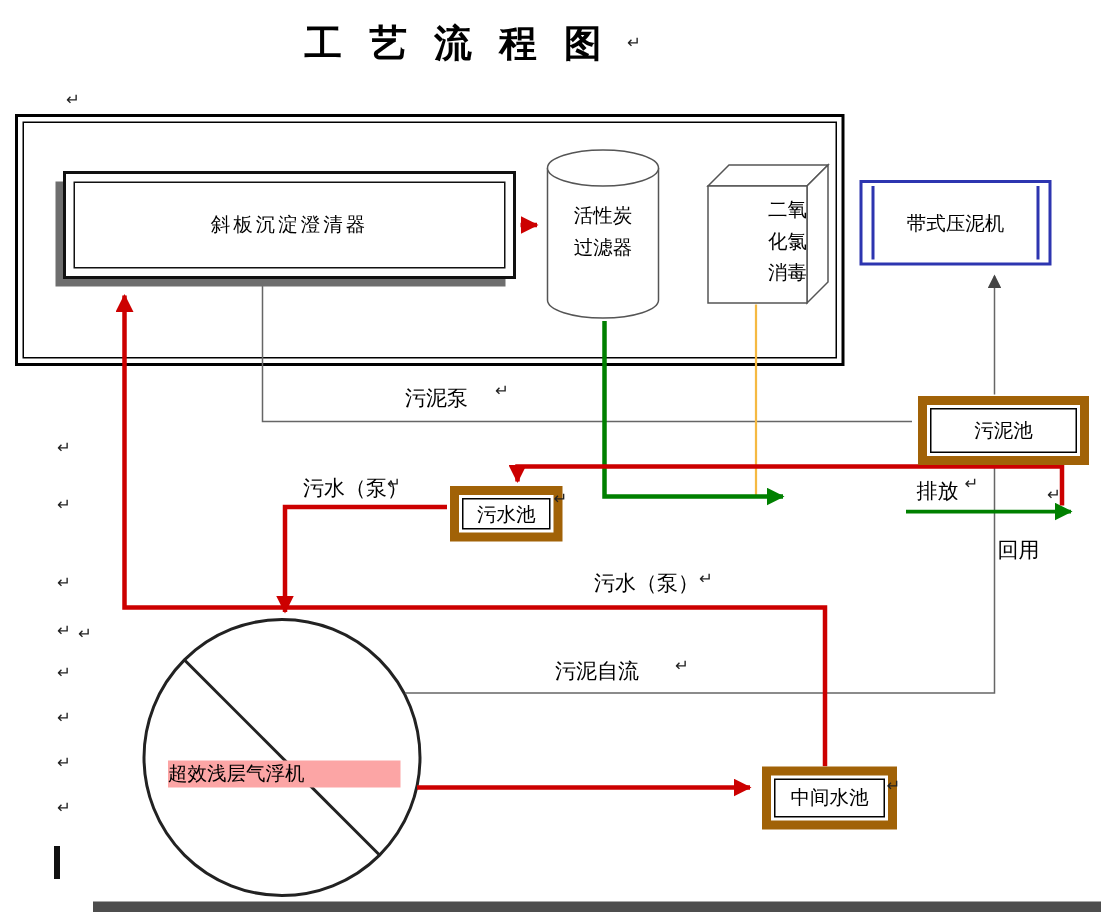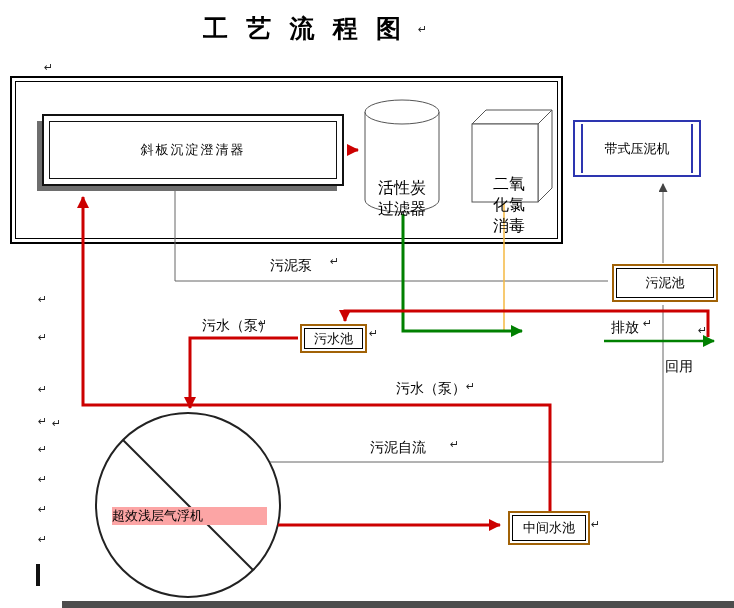--- a/index.html
+++ b/index.html
@@ -32,26 +32,26 @@
   #clarifier .inner{position:absolute; inset:5px; border:1px solid #111;}
   
   #belt-press{
     left:573px; top:120px; width:124px; height:53px;
     border:2px solid var(--blue);
     display:flex; align-items:center; justify-content:center; font-size:13px;
   }
   #belt-press::before{content:""; position:absolute; top:2px; bottom:2px; left:6px; border-left:2px solid var(--blue);}
   #belt-press::after{content:""; position:absolute; top:2px; bottom:2px; right:6px; border-right:2px solid var(--blue);}
   .tank{
-    position:absolute; background:#fff; border:2px solid #a16207;
+    position:absolute; background:#fff; border:6px solid #a16207;
     display:flex; align-items:center; justify-content:center; font-size:13px; white-space:nowrap;
   }
   .tank::after{content:""; position:absolute; inset:2px; border:1px solid #000;}
   .lbl{position:absolute; font-size:14px; white-space:nowrap;}
-  .shape-text{position:absolute; text-align:center; font-size:16px; line-height:21px; white-space:nowrap;margin-top:44px;}
+  .shape-text{position:absolute; text-align:center; font-size:13px; line-height:21px; white-space:nowrap;}
   #flotation-label{left:112px; top:507px; width:155px; background:#fca5a5; font-size:13px;}
   .mark{position:absolute; font-size:11px; color:#222; line-height:1;}
   #text-cursor{left:36px; top:564px; width:4px; height:22px; background:#111;}
   #bottom-bar{left:62px; top:601px; width:672px; height:7px; background:#4d4d4d;}
   
   #wires{position:absolute; left:0; top:0; pointer-events:none;}
   .w-red{stroke:var(--red); stroke-width:3; fill:none;}
   .w-green{stroke:var(--green); stroke-width:3; fill:none;}
   .w-green-thin{stroke:var(--green); stroke-width:2.5; fill:none;}
   .w-orange{stroke:var(--orange); stroke-width:1.5; fill:none;}
@@ -111,21 +111,21 @@
   <div class="abs" id="clarifier">
     <div class="inner"></div>
     <span>斜板沉淀澄清器</span>
   </div>
 
   <div class="shape-text" style="left:367px; top:133px; width:70px;">
     <div>活性炭</div>
     <div>过滤器</div>
   </div>
 
-  <div class="shape-text" style="left:476px; top:129px; width:58px; text-align:center; padding-left:4px;">
+  <div class="shape-text" style="left:476px; top:129px; width:58px; text-align:right; padding-left:4px;">
     <div>二氧</div>
     <div>化氯</div>
     <div>消毒</div>
   </div>
 
   <div class="abs" id="belt-press">
     <span>带式压泥机</span>
   </div>
 
   <div class="tank" style="left:612px; top:264px; width:102px; height:34px;">

